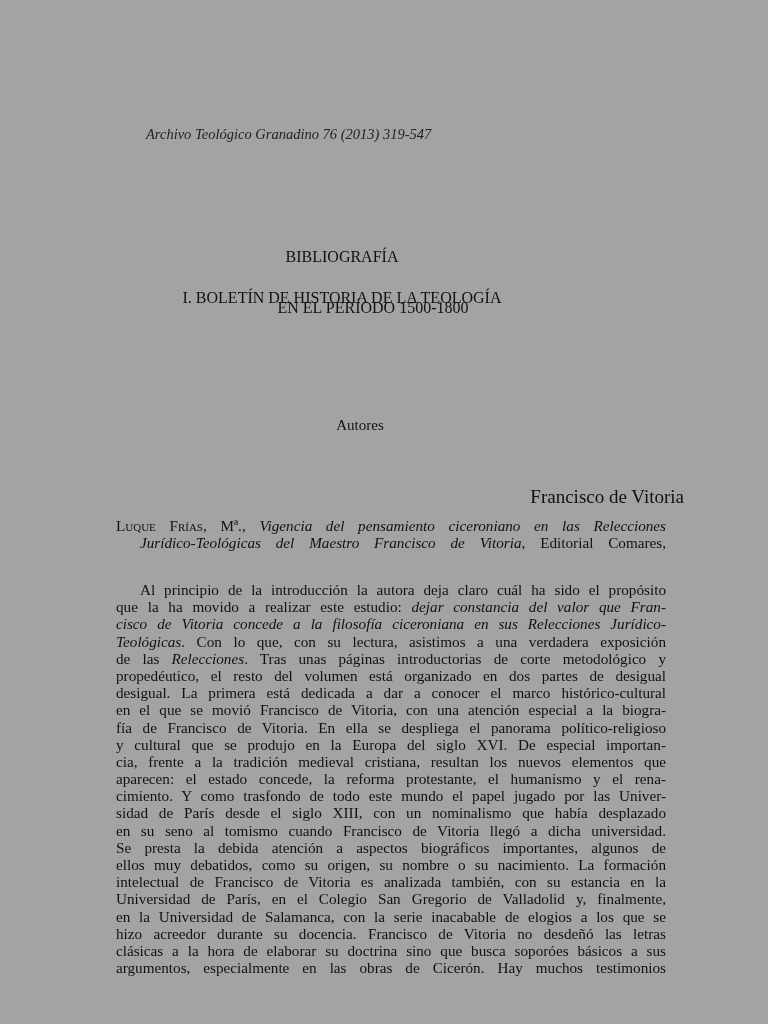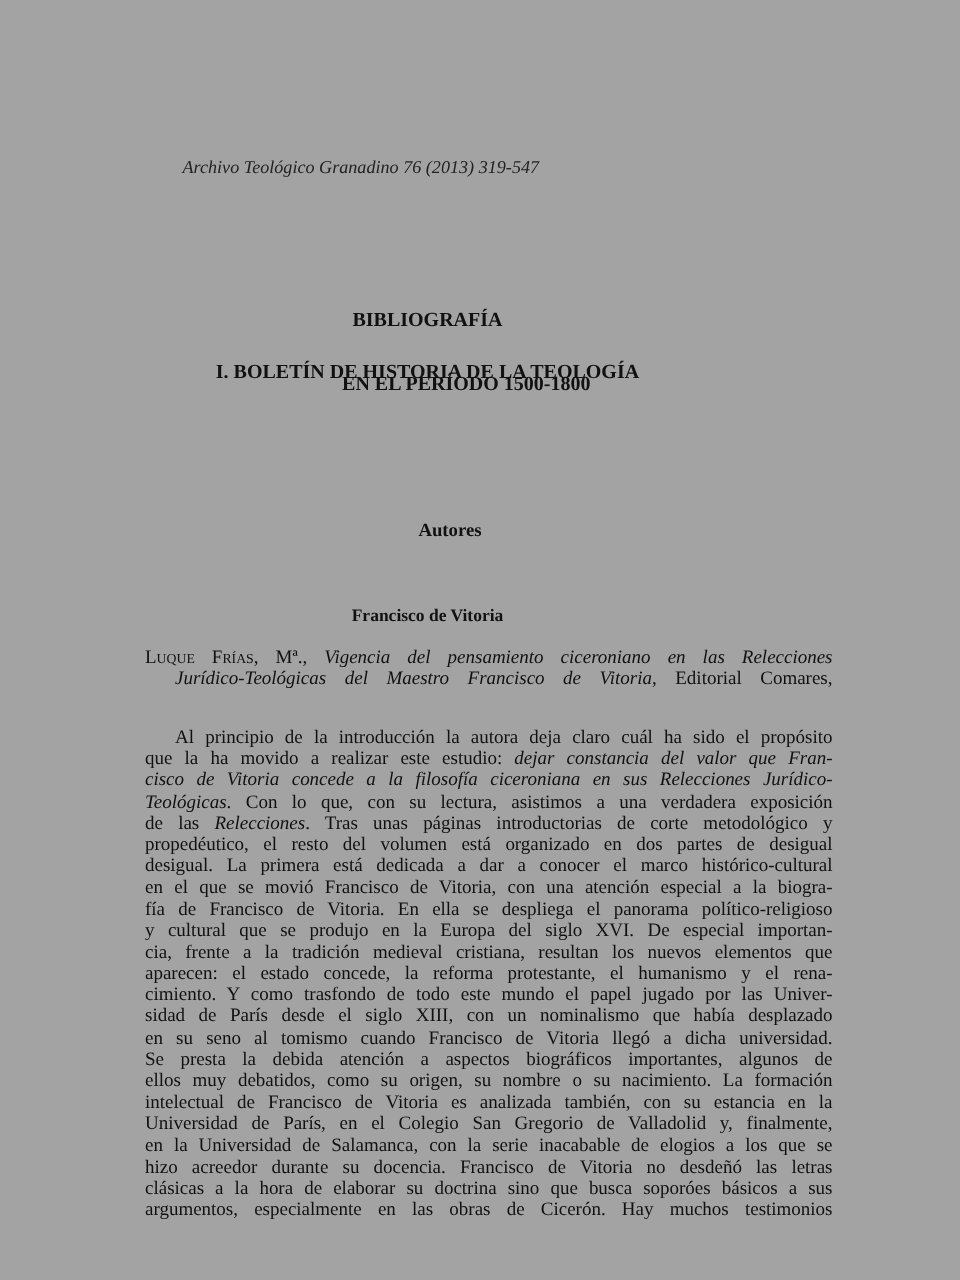--- a/index.html
+++ b/index.html
@@ -28,30 +28,30 @@
       font-style: italic;
       font-size: 14.5px;
       color: #222222;
       white-space: nowrap;
     }
     .heading {
       position: absolute;
       left: 0;
       width: 684px;
       text-align: center;
-      font-weight: bold;
+      font-weight: normal;
       font-size: 16px;
       white-space: nowrap;
       color: #111111;
     }
     .h-biblio { top: 248px; }
     .h-boletin-1 { top: 289px; }
     .h-boletin-2 { top: 299px; padding-left: 31px; }
     .h-autores { top: 417px; font-size: 15px; padding-left: 18px; }
-    .h-author { top: 486px; font-size: 14px; }
+    .h-author { top: 486px; font-size: 19px; text-align: right; }
 
     .text-block {
       position: absolute;
       left: 116px;
       width: 550px;
       font-size: 15.2px;
       line-height: 17.2px;
     }
     .line {
       display: block;

